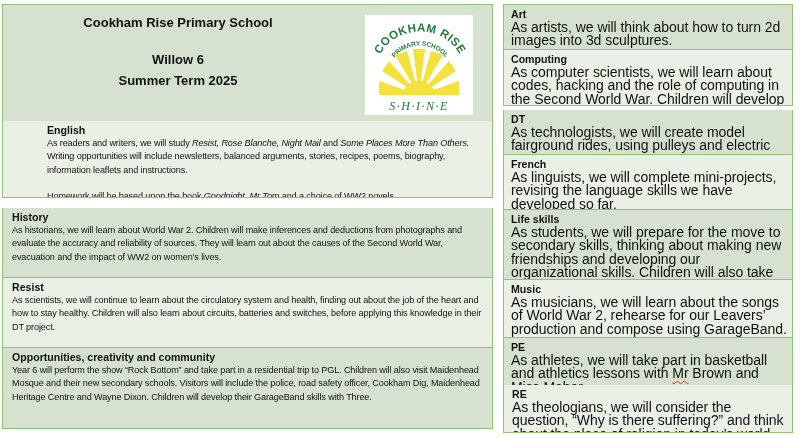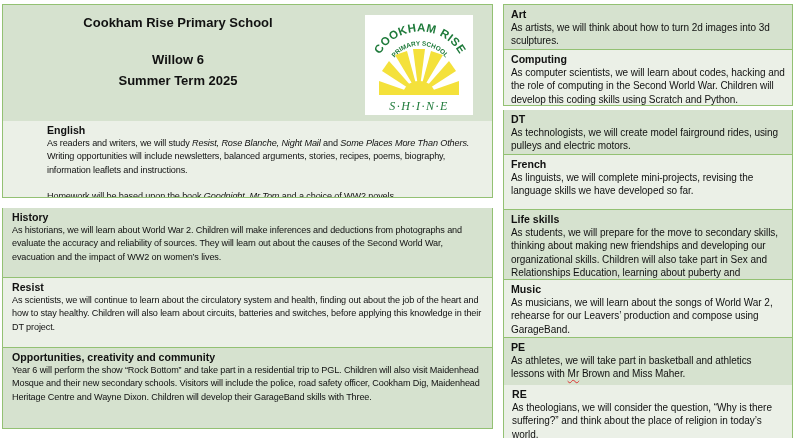--- a/index.html
+++ b/index.html
@@ -13,21 +13,21 @@
   .cell {
     position: absolute; left: 0; right: 0; box-sizing: border-box;
     border: 1.5px solid #93c173; padding: 3px 5px 0 9px; overflow: hidden;
   }
   .col-right .cell { padding-left: 7px; }
   .dark { background: #d6e2cf; }
   .light { background: #ebf0e7; }
   .cell + .cell { border-top: none; }
   .title { font-weight: bold; font-size: 10.6px; line-height: 13px; }
   .body { font-size: 9.1px; line-height: 13.4px; letter-spacing: -0.12px; }
-  .col-right .body { font-size: 10px; letter-spacing: -0.05px; }
+  .col-right .body { font-size: 14px; letter-spacing: -0.05px; }
   .body i { font-style: italic; }
   .squig { text-decoration: underline wavy #d33; text-decoration-thickness: 0.6px; text-underline-offset: 2px; }
   .gap { height: 13px; }
 
   .header-cell { top: 0; height: 118px; }
   .head-text { position: absolute; left: 0; width: 350px; top: 7px; text-align: center; font-weight: bold; font-size: 13px; line-height: 21px; }
   .head-text .line2 { margin-top: 16px; }
   .logo { position: absolute; left: 362px; top: 10px; width: 108px; height: 100px; background: #fff; }
 </style>
 </head>
@@ -112,17 +112,17 @@
     <div class="body">As students, we will prepare for the move to secondary skills, thinking about making new friendships and developing our organizational skills.  Children will also take part in Sex and Relationships Education, learning about puberty and conception.</div>
   </div>
   <div class="cell light" style="top:276px;height:58px;">
     <div class="title">Music</div>
     <div class="body">As musicians, we will learn about the songs of World War 2, rehearse for our Leavers’ production and compose using GarageBand.</div>
   </div>
   <div class="cell dark" style="top:334px;height:53px;">
     <div class="title">PE</div>
     <div class="body"><span>As athletes, we will take part in basketball and athletics lessons with </span><span class="squig">Mr</span><span> Brown and Miss Maher.</span></div>
   </div>
-  <div class="cell light" style="top:381px;height:54px;padding-left:8px;">
+  <div class="cell light" style="top:381px;height:48px;padding-left:8px;">
     <div class="title">RE</div>
     <div class="body">As theologians, we will consider the question, “Why is there suffering?” and think about the place of religion in today’s world.</div>
   </div>
 </div>
 
 </body></html>

